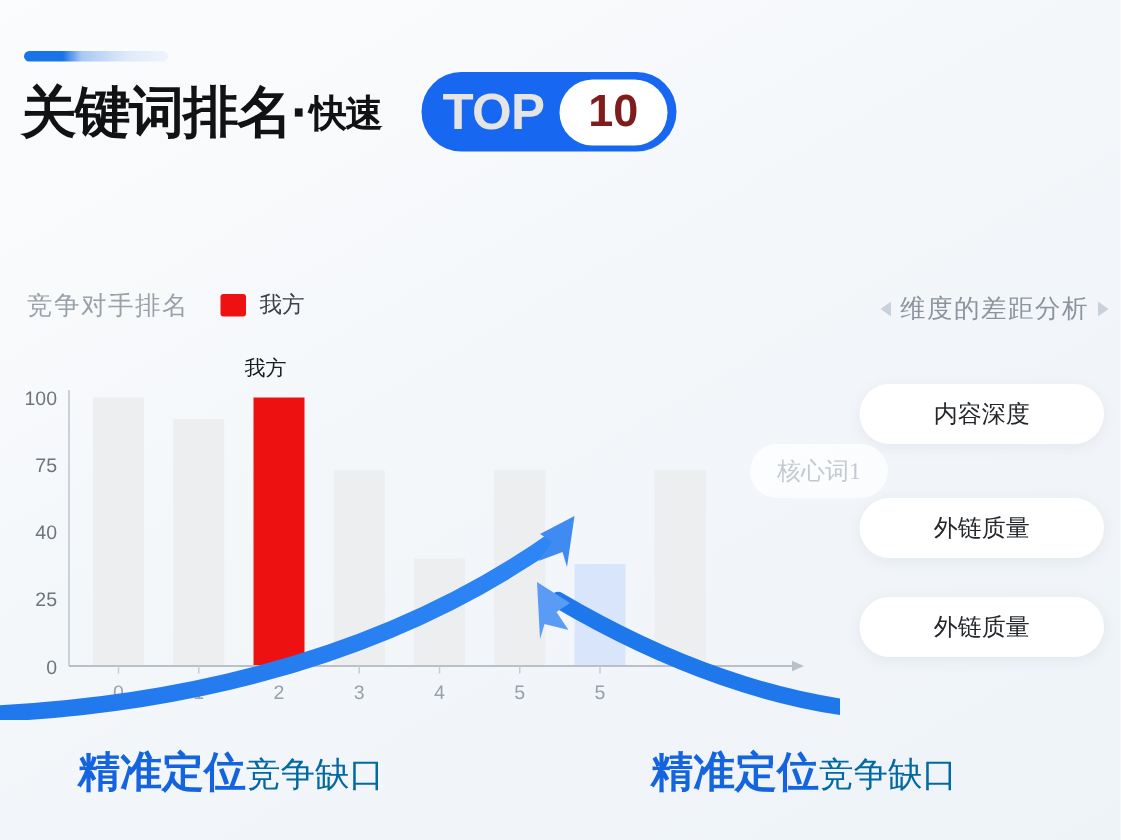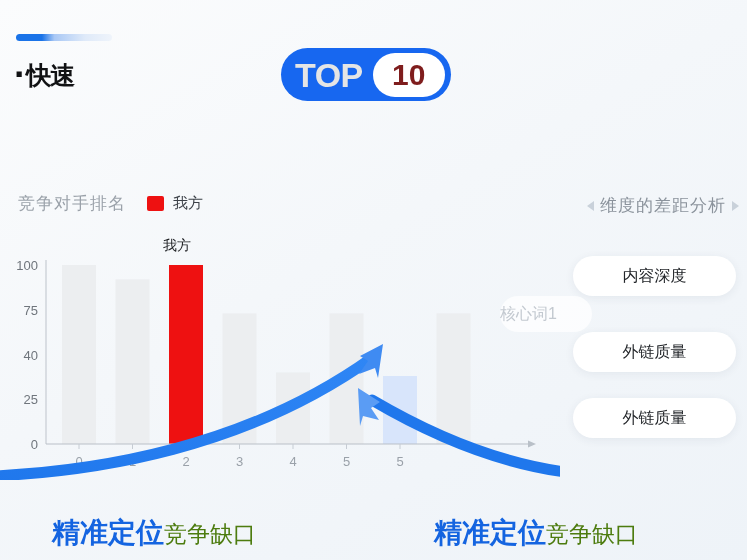--- a/index.html
+++ b/index.html
@@ -51,38 +51,39 @@
   #chart-svg{position:absolute;left:0;top:0;}
   .ytick{font-size:13px;fill:#6f757c;text-anchor:end;font-family:"Liberation Sans",sans-serif;}
   .xtick{font-size:13px;fill:#9aa1a9;text-anchor:middle;font-family:"Liberation Sans",sans-serif;}
   #bar-caption{position:absolute;font-size:14px;color:#1b1d20;font-weight:500;white-space:nowrap;}
 
   
   .pill{position:absolute;height:40px;border-radius:20px;background:#ffffff;
     display:flex;align-items:center;justify-content:center;
     box-shadow:0 2px 10px rgba(40,60,90,0.07);font-size:16px;color:#23262a;}
   #ghost-pill{position:absolute;height:36px;border-radius:18px;
-    background:rgba(255,255,255,0.72);display:flex;align-items:center;
-    font-size:16px;color:#c3c9d0;}
+    background:rgba(255,255,255,0.72);display:flex;align-items:center;justify-content:center;
+    font-size:16px;color:#c3c9d0;font-family:Liberation Serif, serif;}
 
   
-  .bottom-caption{position:absolute;bottom:8px;display:flex;align-items:baseline;white-space:nowrap;}
+  .bottom-caption{position:absolute;bottom:26px;display:flex;align-items:baseline;white-space:nowrap;}
   .bc-strong{font-size:28px;font-weight:bold;color:#1464e0;letter-spacing:0px;}
-  .bc-light{font-size:23px;color:#4d7c0f;}
+  .bc-light{font-size:23px;color:#0369a1;}
   #caption-left{left:52px;}
   #caption-right{left:434px;}
 </style>
 </head>
 <body>
 
 <div class="stage">
 
   <div id="accent-bar"></div>
 
   <div id="kicker">
+    <span id="kicker-text">关键词排名</span>
     <span id="kicker-dot">·</span>
     <span id="kicker-text2">快速</span>
   </div>
 
   <div id="top-badge">
     <span id="top-badge-label">TOP</span>
     <span id="top-badge-circle">
       <span id="top-badge-number">10</span>
     </span>
   </div>

